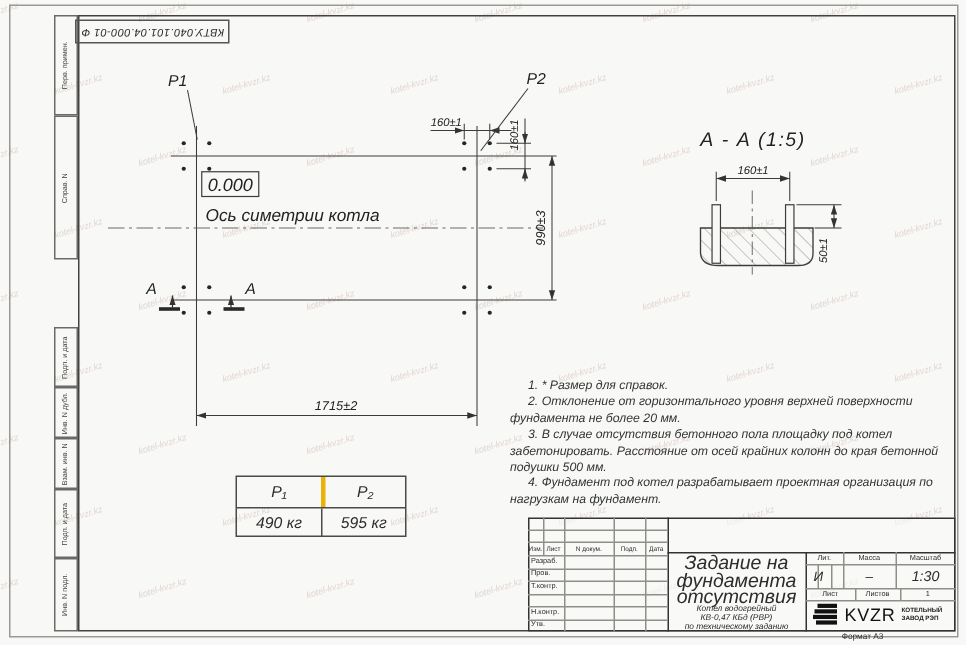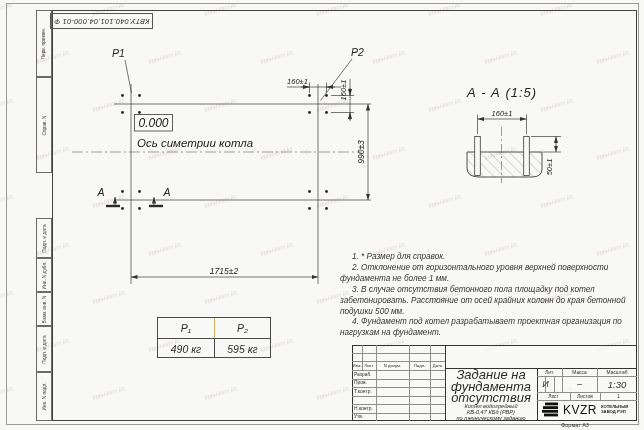--- a/index.html
+++ b/index.html
@@ -211,32 +211,32 @@
     <g stroke="#3c3c3c" stroke-width="0.7">
       <line x1="531" y1="136.5" x2="561" y2="136.5"></line>
       <line x1="543" y1="152" x2="561" y2="152"></line>
       <line x1="556" y1="136.5" x2="556" y2="152" marker-start="url(#arr)" marker-end="url(#arr)"></line>
     </g>
     <text transform="rotate(-90 551.5 167)" x="551.5" y="167" text-anchor="middle" font-size="7.5">50±1</text>
   </svg>
 
   <div class="abs" style="left:157px;top:317px;width:114px;height:41px;border:1px solid #4a4a4a;">
     <div style="display:flex;height:20px;border-bottom:1px solid #4a4a4a;">
-      <div class="ctr it" style="width:56px;border-right:1px solid #eab308;font-size:10.5px;">P₁</div>
+      <div class="ctr it" style="width:56px;border-right:3px solid #eab308;font-size:10.5px;">P₁</div>
       <div class="ctr it" style="flex:1;font-size:10.5px;">P₂</div>
     </div>
     <div style="display:flex;height:19px;">
       <div class="ctr it" style="width:56px;border-right:1px solid #4a4a4a;font-size:10.5px;">490 кг</div>
       <div class="ctr it" style="flex:1;font-size:10.5px;">595 кг</div>
     </div>
   </div>
 
   <div class="abs it" style="left:340px;top:252px;width:290px;font-size:8.2px;line-height:10.9px;color:#333;">
     <p style="margin:0;text-indent:12px;">1. * Размер для справок.</p>
-    <p style="margin:0;text-indent:12px;">2. Отклонение от горизонтального уровня верхней поверхности фундамента не более 1 мм.</p>
+    <p style="margin:0;text-indent:12px;">2. Отклонение от горизонтального уровня верхней поверхности фундамента не более 20 мм.</p>
     <p style="margin:0;text-indent:12px;">3. В случае отсутствия бетонного пола площадку под котел забетонировать. Расстояние от осей крайних колонн до края бетонной подушки 500 мм.</p>
     <p style="margin:0;text-indent:12px;">4. Фундамент под котел разрабатывает проектная организация по нагрузкам на фундамент.</p>
   </div>
 
   <div class="abs" style="left:352px;top:345px;width:285px;height:76px;border:1.2px solid #333;background:rgba(250,250,248,0.6);"></div>
 
   <div class="lnd" style="left:445px;top:345px;width:1.2px;height:76px;"></div>
   <div class="lnd" style="left:537px;top:368px;width:1.2px;height:53px;"></div>
   <div class="lnd" style="left:445px;top:368px;width:192px;height:1.2px;"></div>
 

